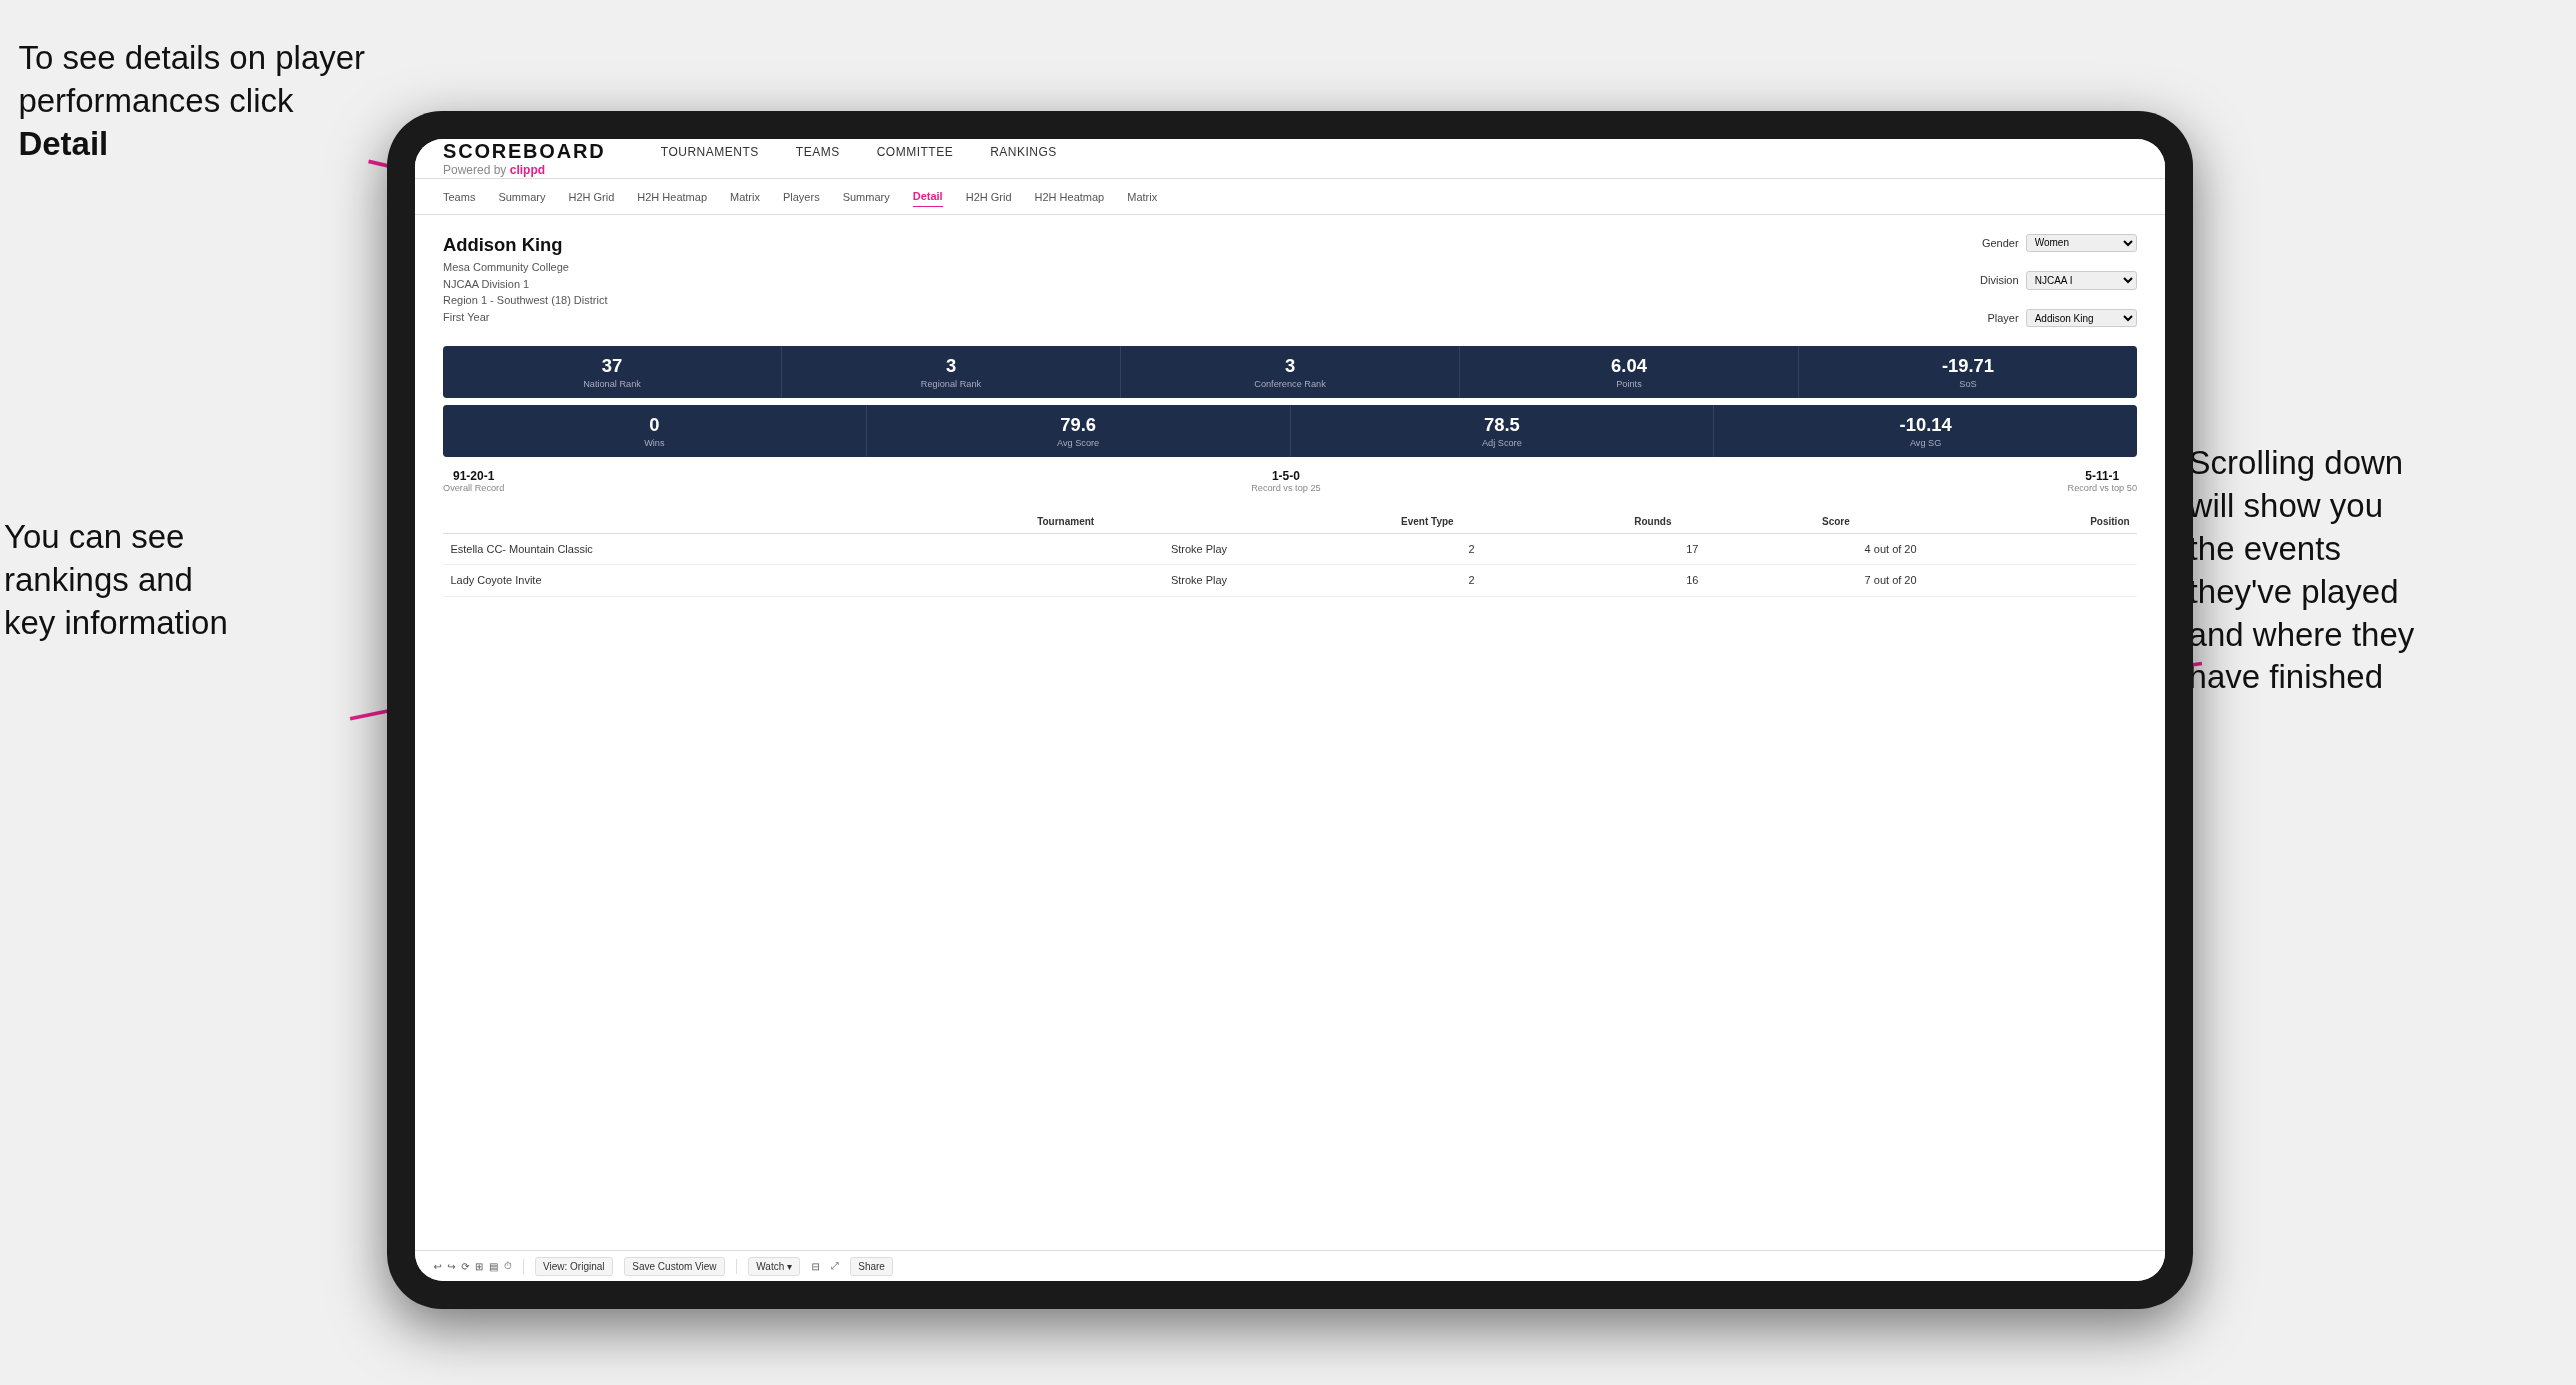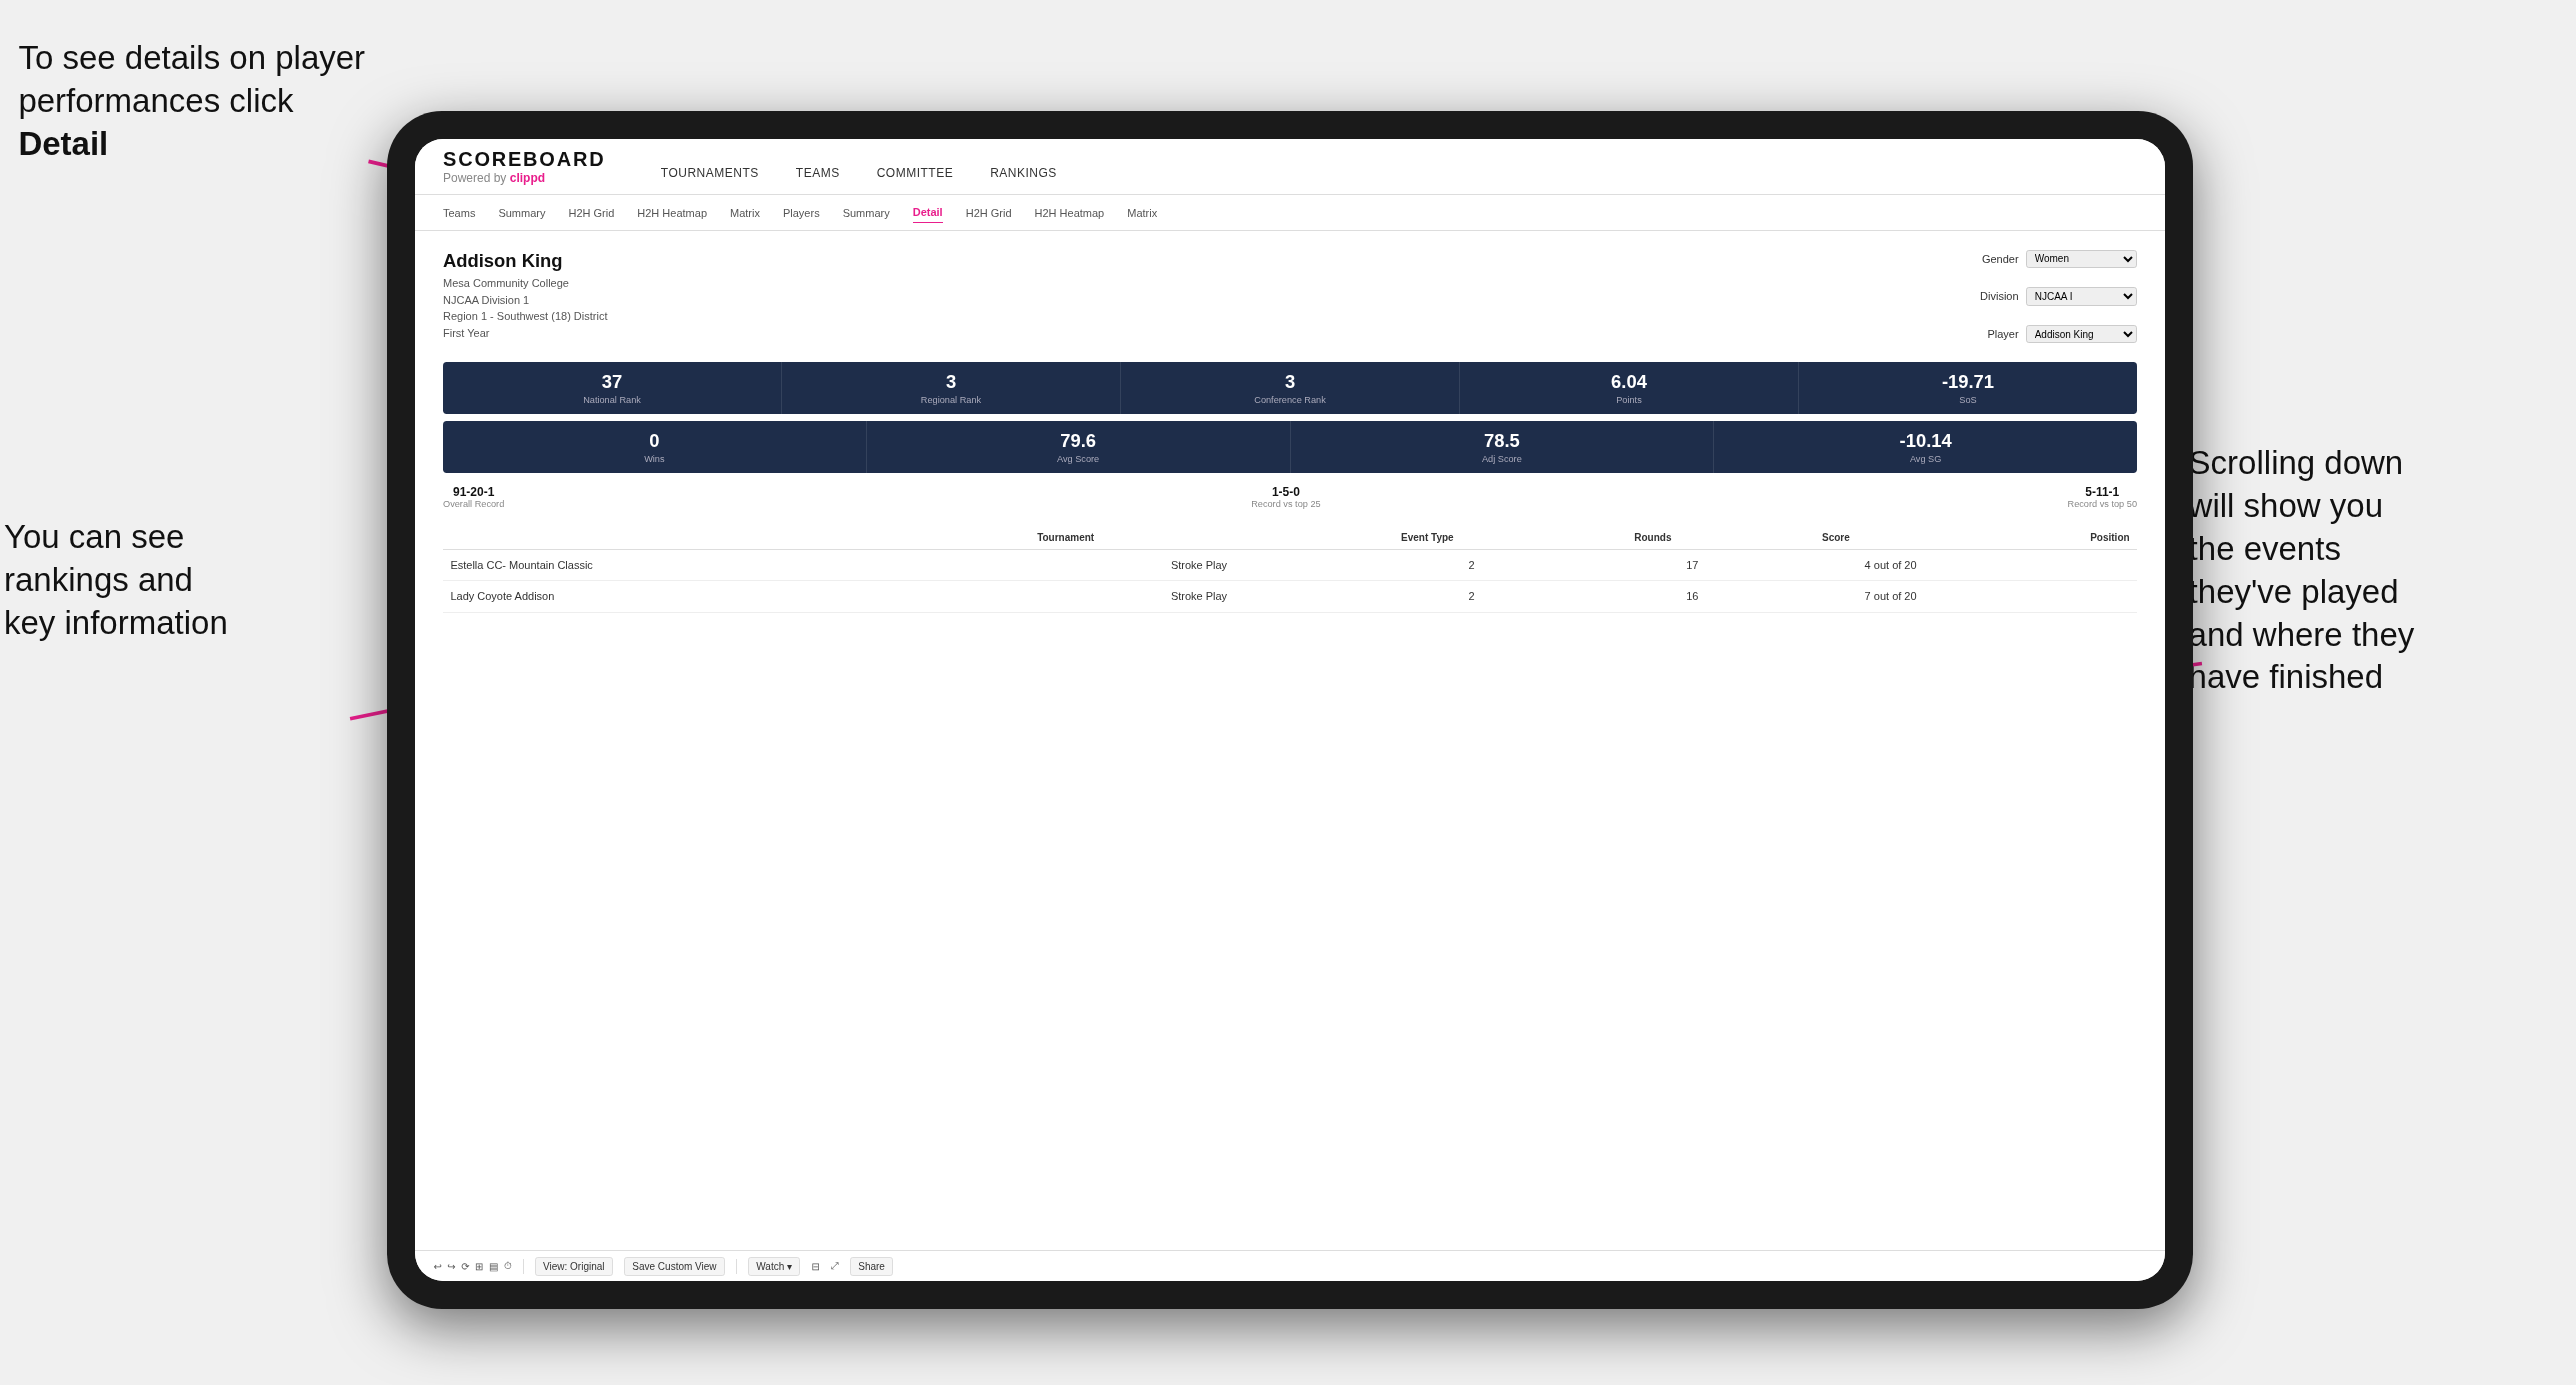--- a/index.html
+++ b/index.html
@@ -61,23 +61,23 @@
       border-radius: 28px;
       overflow: hidden;
       display: flex;
       flex-direction: column;
     }
 
     
     .top-nav {
       background: white;
       border-bottom: 0.9px solid #ddd;
-      padding: 9px 28px;
-      display: flex;
-      align-items: flex-end;
+      padding: 1px 28px;
+      display: flex;
+      align-items: flex-start;
       gap: 37px;
       flex-shrink: 0;
     }
     .logo-area {
       display: flex;
       flex-direction: column;
       margin-right: 18.4px;
     }
     .logo-scoreboard {
       font-size: 20px;
@@ -445,21 +445,21 @@
         <tbody id="tournament-tbody">
             <tr>
       <td>Estella CC- Mountain Classic</td>
       <td></td>
       <td>Stroke Play</td>
       <td>2</td>
       <td>17</td>
       <td>4 out of 20</td>
     </tr>
             <tr>
-      <td>Lady Coyote Addison</td>
+      <td>Lady Coyote Invite</td>
       <td></td>
       <td>Stroke Play</td>
       <td>2</td>
       <td>16</td>
       <td>7 out of 20</td>
     </tr>
           </tbody>
       </table>
 
     </div>

